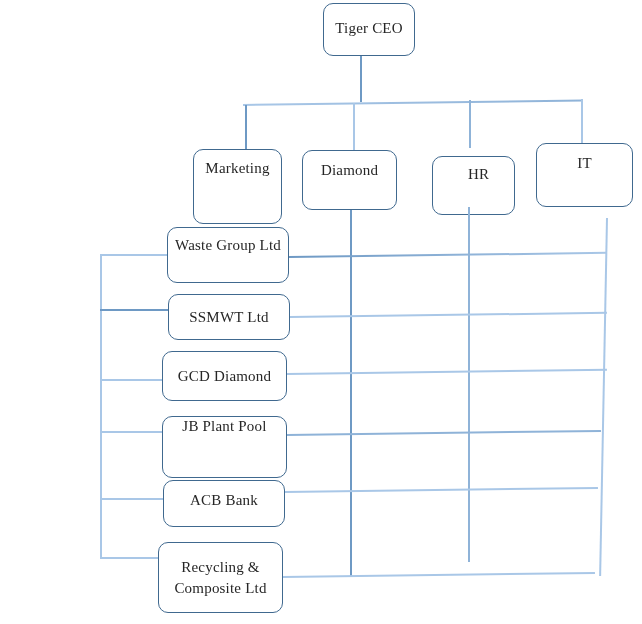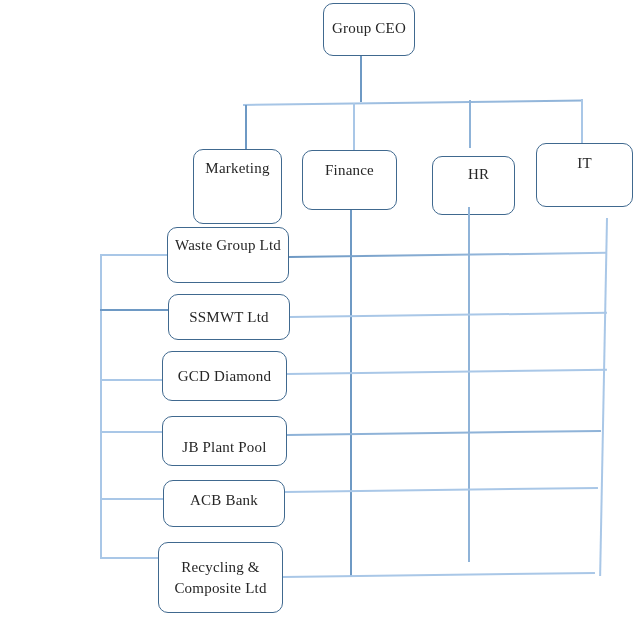--- a/index.html
+++ b/index.html
@@ -24,44 +24,44 @@
     letter-spacing:.2px;
   }
   .b-ceo      {left:323px;top:3px;  width:92px; height:53px;padding-top:15px;}
   .b-marketing{left:193px;top:149px;width:89px; height:75px;padding-top:9px;}
   .b-finance  {left:302px;top:150px;width:95px; height:60px;padding-top:10px;}
   .b-hr       {left:432px;top:156px;width:83px; height:59px;padding-top:8px;padding-left:10px;}
   .b-it       {left:536px;top:143px;width:97px; height:64px;padding-top:10px;}
   .b-waste    {left:167px;top:227px;width:122px;height:56px;padding-top:8px;}
   .b-ssmwt    {left:168px;top:294px;width:122px;height:46px;padding-top:13px;font-family:Liberation Serif, serif;}
   .b-gcd      {left:162px;top:351px;width:125px;height:50px;padding-top:15px;}
-  .b-jb       {left:162px;top:416px;width:125px;height:50px;padding-top:21px;}
+  .b-jb       {left:162px;top:416px;width:125px;height:62px;padding-top:0;}
   .b-acb      {left:163px;top:480px;width:122px;height:47px;padding-top:10px;}
   .b-recycling{left:158px;top:542px;width:125px;height:71px;padding:14px 6px 0 6px;line-height:21px;}
   
   .ln{position:absolute;}
   .v{width:2px;}
   .h{height:2px;}
   .light {background:#A9C7E7;}
   .med   {background:#6E99C4;}
   .mlight{background:#8FB3D8;}
   .grad  {background:linear-gradient(90deg,#6E99C4,#A9C7E7);}
   .gradl {background:linear-gradient(90deg,#A9C7E7,#8FB3D8);}
   .tilt  {transform:rotate(-0.75deg);transform-origin:0 50%;}
   .leanl {transform:rotate(1.1deg); transform-origin:50% 0;}
 </style>
 </head>
 <body>
 
 <div id="canvas">
 
-  <div class="node b-ceo">Group CEO</div>
+  <div class="node b-ceo">Tiger CEO</div>
 
   <div class="node b-marketing">Marketing</div>
-  <div class="node b-finance">Finance</div>
+  <div class="node b-finance">Diamond</div>
   <div class="node b-hr">HR</div>
   <div class="node b-it">IT</div>
 
   <div class="node b-waste">Waste Group Ltd</div>
   <div class="node b-ssmwt">SSMWT Ltd</div>
   <div class="node b-gcd">GCD Diamond</div>
   <div class="node b-jb">JB Plant Pool</div>
   <div class="node b-acb">ACB Bank</div>
   <div class="node b-recycling">Recycling &amp; Composite Ltd</div>
 

